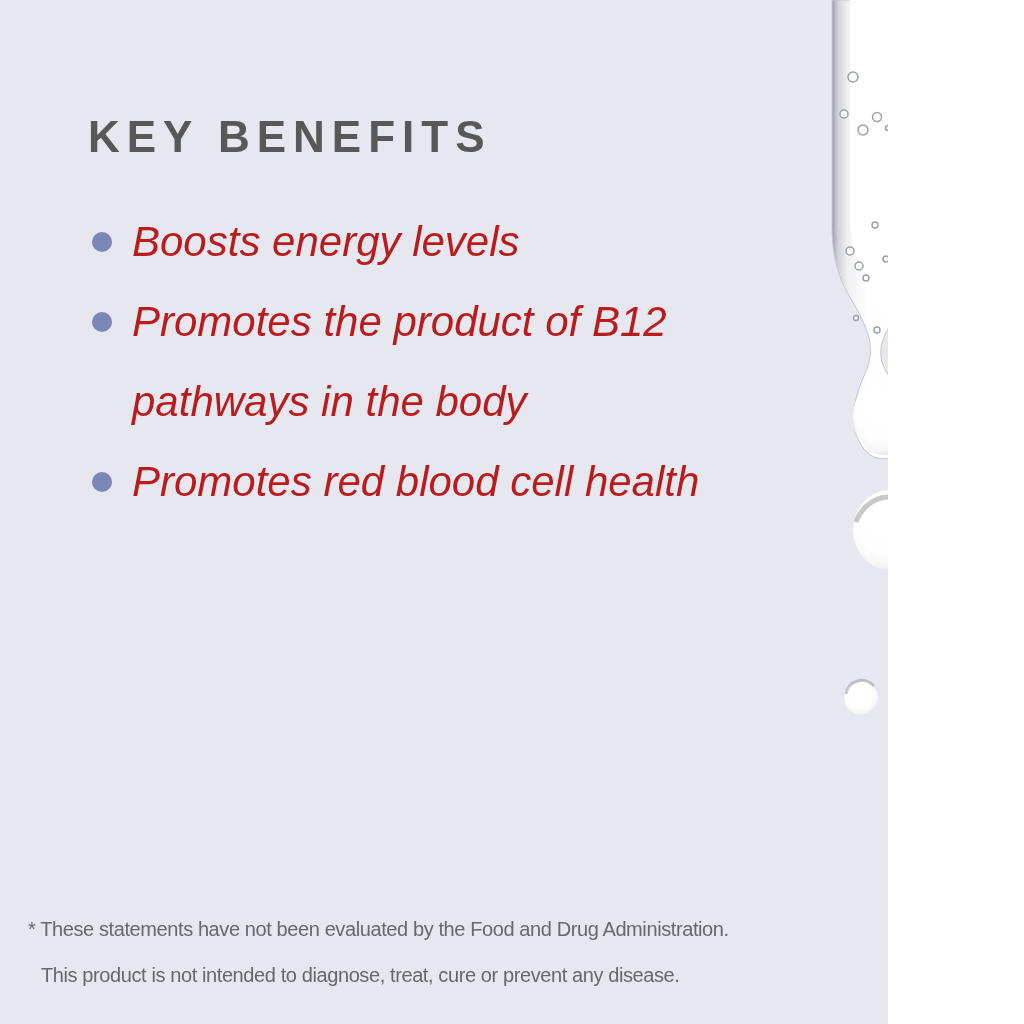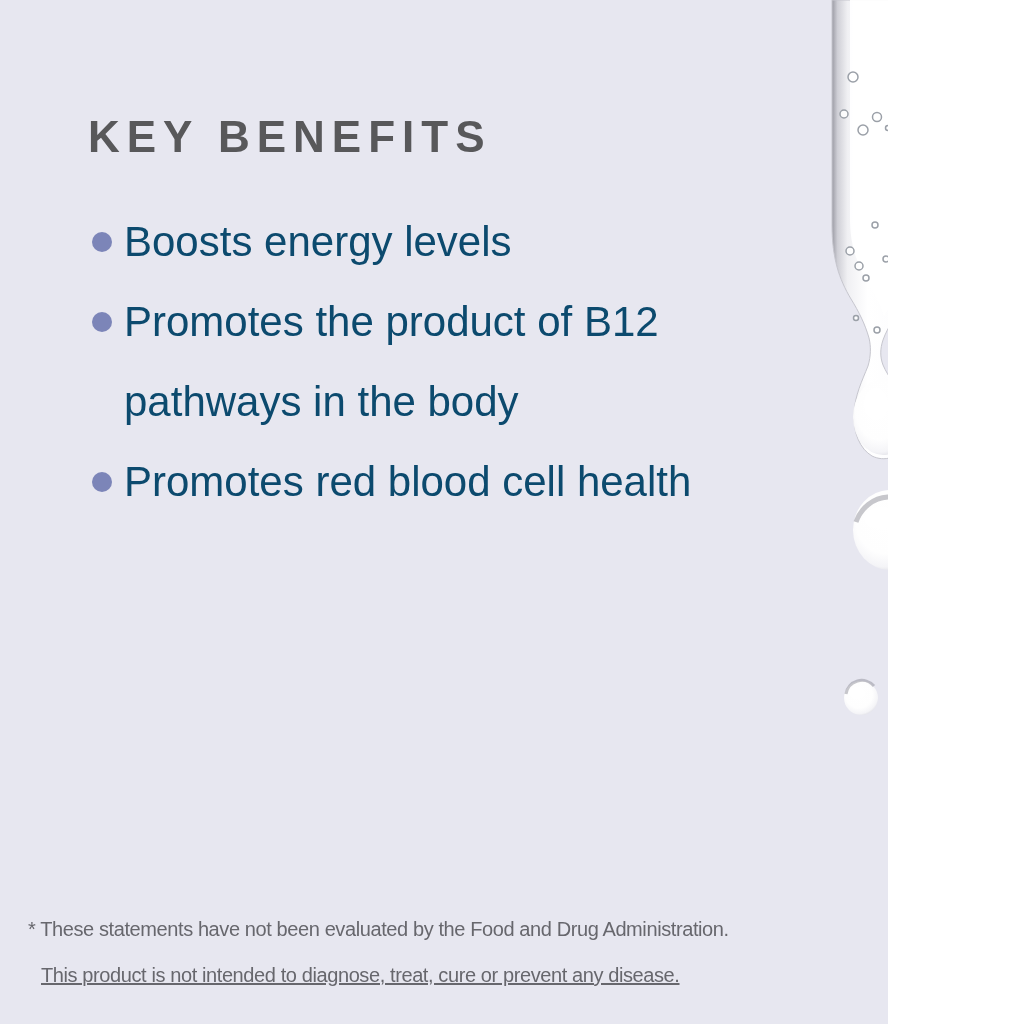--- a/index.html
+++ b/index.html
@@ -41,44 +41,45 @@
   }
   .dot {
     flex: 0 0 auto;
     width: 20px;
     height: 20px;
     margin-top: 30px;
     border-radius: 50%;
     background: #7c85b8;
   }
   .btxt {
-    margin-left: 12px;
+    margin-left: 20px;
     font-size: 42px;
     line-height: 80px;
-    color: #0c4a6e;
+    color: #b91c1c;
     white-space: pre-line;
     max-width: 585px;
+    font-style: italic;
   }
 
   
   .disclaimer {
     position: absolute;
     left: 28px;
     top: 906px;
     width: 975px;
   }
   .disclaimer p {
     margin: 0;
     font-size: 20px;
     line-height: 46px;
     letter-spacing: -0.4px;
     color: #67676d;
     white-space: nowrap;
   }
-  .disclaimer p.indent { padding-left: 13px; text-decoration: underline; }
+  .disclaimer p.indent { padding-left: 13px; }
 
   
   .dropper-svg {
     position: absolute;
     left: 780px;
     top: 0;
   }
 </style>
 </head>
 <body>

